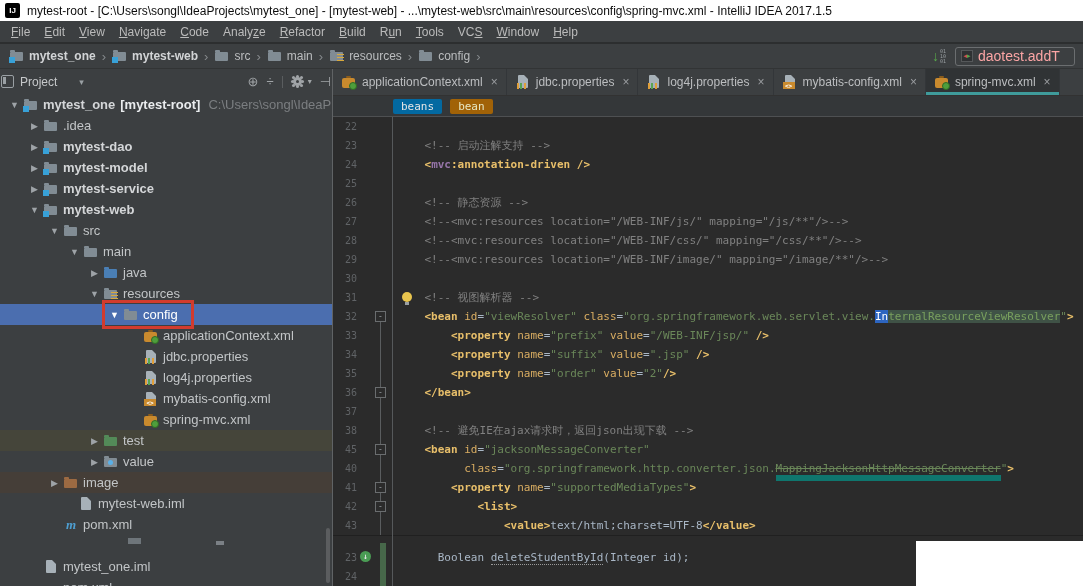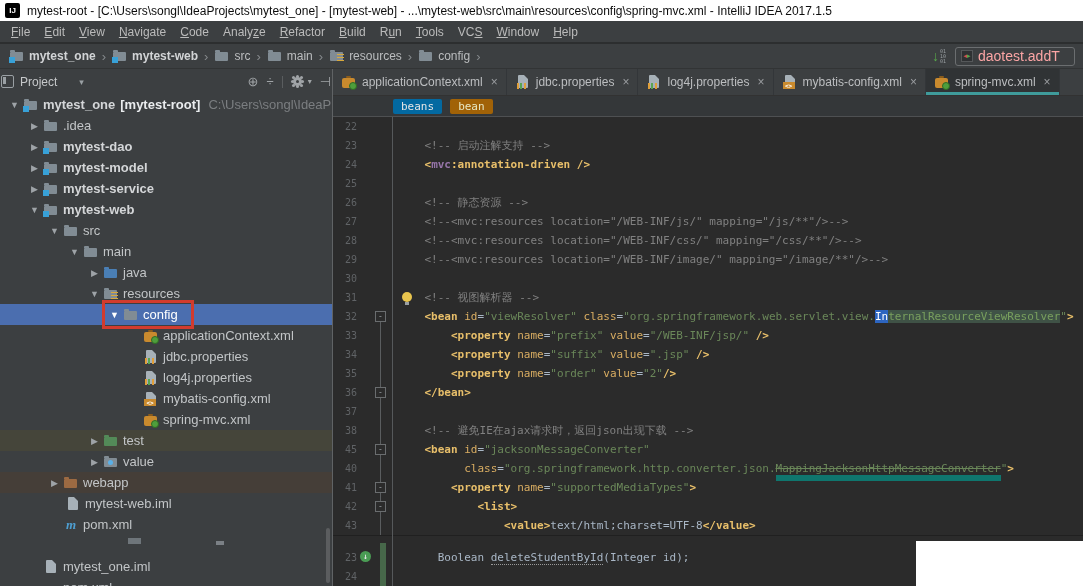--- a/index.html
+++ b/index.html
@@ -443,24 +443,24 @@
           <span class="lbl">value</span>
         </span>
       </div>
       <div class="trow tint-brown" style="padding-left: 46px;">
         <span class="grp">
           <span class="arrow">▶</span>
           <span class="ic ic-excluded-folder">
             <div class="b"></div>
             <div class="g"></div>
           </span>
-          <span class="lbl">webapp</span>
-        </span>
-      </div>
-      <div class="trow" style="padding-left: 48px;">
+          <span class="lbl">image</span>
+        </span>
+      </div>
+      <div class="trow" style="padding-left: 61px;">
         <span class="grp">
           <span class="arrow"></span>
           <span class="ic ic-iml-file">
             <div class="b"></div>
             <div class="g"></div>
           </span>
           <span class="lbl">mytest-web.iml</span>
         </span>
       </div>
       <div class="trow" style="padding-left: 46px;">

